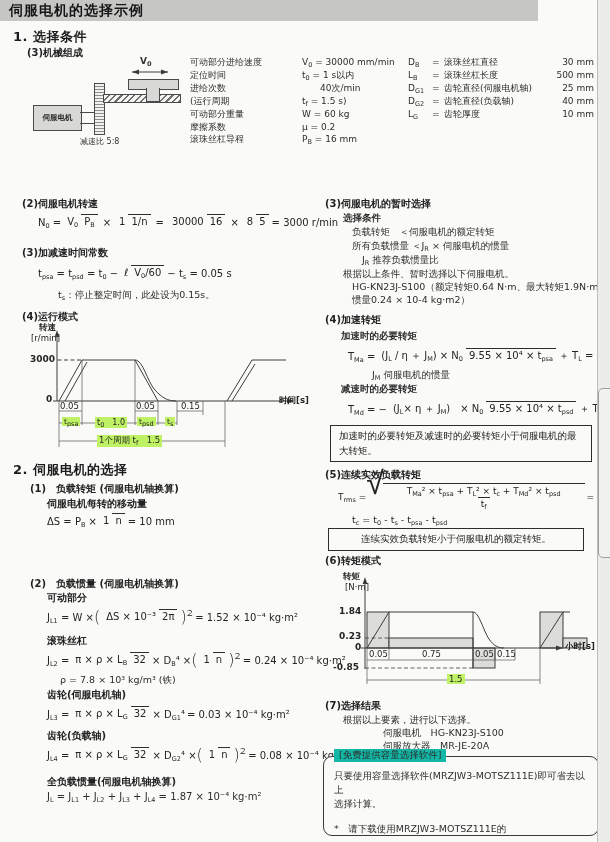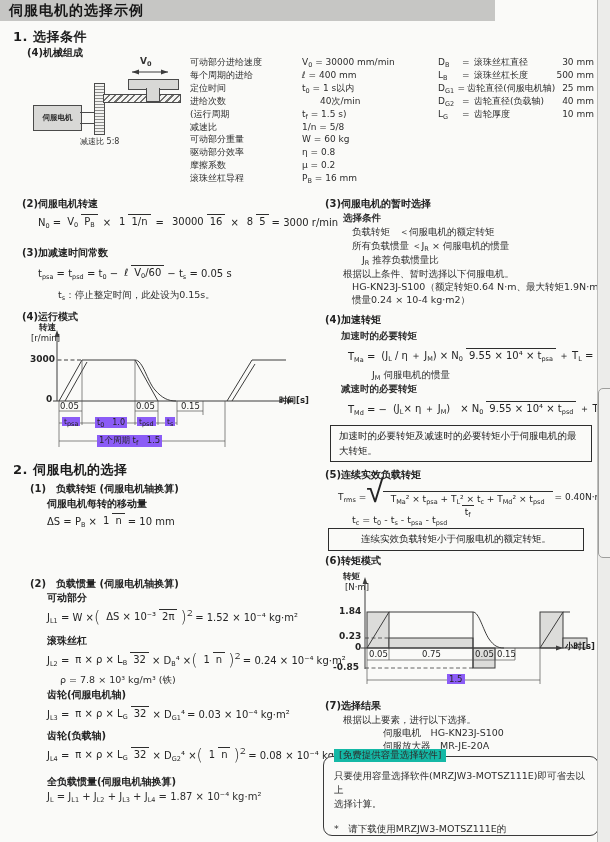--- a/index.html
+++ b/index.html
@@ -1,19 +1,19 @@
 <!DOCTYPE html>
 <html><head>
 <meta charset="utf-8">
 <style>
   html,body{margin:0;padding:0;background:#9a9a98;}
   .page{position:relative;width:610px;height:842px;background:#fafaf8;
         font-family:"DejaVu Sans","Liberation Sans",sans-serif;color:#2d2d2d;overflow:hidden;margin:0 auto;}
   .abs{position:absolute;white-space:nowrap;}
-  .titlebar{position:absolute;left:0;top:0;width:495px;height:21px;background:#c6c6c4;
+  .titlebar{position:absolute;left:0;top:0;width:538px;height:21px;background:#c6c6c4;
             display:flex;align-items:center;padding-left:9px;box-sizing:border-box;}
   .titlebar span{font-size:14px;font-weight:bold;color:#161616;letter-spacing:1px;}
   .h-main{font-size:13px;font-weight:bold;color:#1c1c1c;letter-spacing:0.5px;}
   .h-sub{font-size:10px;font-weight:bold;color:#222;}
   .txt{font-size:9.5px;color:#2d2d2d;}
   sub{font-size:6.5px;line-height:0;vertical-align:-2px;}
   .formula{position:absolute;display:flex;align-items:center;font-size:10px;white-space:nowrap;color:#242424;}
   .formula>span{display:inline-block;}
   .frac{display:inline-flex;flex-direction:column;align-items:center;margin:0 3px;line-height:1.15;}
   .frac .num{padding:0 3px 1px;}
@@ -25,57 +25,57 @@
   .radicand{border-top:1.2px solid #2d2d2d;padding:2px 5px 0;}
   .notebox{position:absolute;border:1px solid #2d2d2d;font-size:9.5px;line-height:1.55;
            padding:3px 8px;color:#222;box-sizing:border-box;background:#fafaf8;}
   .freebox{position:absolute;border:1.5px solid #3a3a3a;border-radius:9px;box-sizing:border-box;background:#fafaf8;}
   .freebox .ftitle{position:absolute;top:-8px;left:10px;background:#14b8a6;padding:0 5px;
                    font-size:9.5px;font-weight:normal;}
   .freebox .fbody{padding:12px 10px 4px;font-size:9.5px;line-height:1.45;white-space:normal;}
   .freebox .fnote{margin-top:12px;font-size:9.5px;}
   .prow{display:flex;font-size:9px;line-height:12.9px;white-space:nowrap;}
   .plabel{width:112px;}
-  .prow2{display:flex;font-size:9px;line-height:13px;white-space:nowrap;margin-left:30px;}
+  .prow2{display:flex;font-size:9px;line-height:13px;white-space:nowrap;}
   .psym{width:24px;}
   .peq{width:12px;}
   .plab2{flex:1;}
   .pv2{width:48px;text-align:right;}
   
   .diagram{position:absolute;left:20px;top:55px;width:295px;height:96px;}
   .motor{position:absolute;left:13px;top:50px;width:47px;height:24px;background:#d8d8d6;border:1px solid #4a4a4a;
          display:flex;align-items:center;justify-content:center;font-size:7.5px;font-weight:bold;}
   .shaft{position:absolute;left:60px;top:57px;width:15px;height:10px;border-top:1.5px solid #4a4a4a;border-bottom:1.5px solid #4a4a4a;}
   .rack{position:absolute;left:74px;top:28px;width:9px;height:50px;border:1px solid #4a4a4a;
         background:repeating-linear-gradient(180deg,#f2f2f0 0 2px,#8c8c8a 2px 3px);}
   .screw{position:absolute;left:83px;top:39px;width:76px;height:7px;border:1px solid #4a4a4a;
          background:repeating-linear-gradient(135deg,#f4f4f2 0 3px,#6f6f6d 3px 4.5px);}
   .tbar{position:absolute;left:108px;top:24px;width:49px;height:9px;background:#d8d8d6;border:1px solid #4a4a4a;}
   .tstem{position:absolute;left:126px;top:33px;width:12px;height:13px;background:#d8d8d6;border:1px solid #4a4a4a;border-top:none;}
   .glabel{position:absolute;font-size:8px;color:#333;}
   
   .graph{position:absolute;}
   .graph .lab{position:absolute;font-size:8.5px;color:#242424;white-space:nowrap;}
-  .graph .lab.bg{background:#8b5cf6;padding:0 2px;}
+  .graph .lab.bg{background:#bef264;padding:0 2px;}
   .graph .val{position:absolute;font-size:9px;font-weight:bold;color:#242424;}
   .rightstrip{position:absolute;right:0;top:0;width:12px;height:842px;background:#ececea;border-left:1px solid #bdbdbb;}
   .righttab{position:absolute;right:-5px;top:388px;width:15px;height:168px;border:1px solid #9e9e9c;border-radius:5px;background:#f1f1ef;}
   svg{position:absolute;left:0;top:0;overflow:visible;}
 </style>
 </head>
 <body>
 
 <div class="page">
 
   <div class="titlebar">
     <span>伺服电机的选择示例</span>
   </div>
 
   <div class="abs h-main" style="left:13px;top:28px">1. 选择条件</div>
-  <div class="abs h-sub" style="left:27px;top:46px">(4)机械组成</div>
+  <div class="abs h-sub" style="left:27px;top:46px">(3)机械组成</div>
 
   <div class="diagram">
     <div class="motor">
         <span>伺服电机</span>
       </div>
     <div class="shaft"></div>
     <div class="rack"></div>
     <div class="screw"></div>
     <div class="tbar"></div>
     <div class="tstem"></div>
@@ -88,54 +88,42 @@
     <div class="glabel" style="left:60px;top:81px">减速比 5:8</div>
   </div>
 
   <div class="abs" style="left:190px;top:56px;width:212px">
 
       <div class="prow">
         <span class="plabel">可动部分进给速度</span>
         <span class="pval">V<sub>0</sub> = 30000 mm/min</span>
       </div>
 
-      <div class="prow">
-        <span class="plabel">每个周期的进给</span>
-        <span class="pval">ℓ  = 400  mm</span>
-      </div>
 
       <div class="prow">
         <span class="plabel">定位时间</span>
         <span class="pval">t<sub>0</sub>  = 1 s以内</span>
       </div>
 
       <div class="prow">
         <span class="plabel">进给次数</span>
         <span class="pval">　　40次/min</span>
       </div>
 
       <div class="prow">
         <span class="plabel">(运行周期</span>
         <span class="pval">t<sub>f</sub>  = 1.5 s)</span>
       </div>
 
-      <div class="prow">
-        <span class="plabel">减速比</span>
-        <span class="pval">1/n = 5/8</span>
-      </div>
 
       <div class="prow">
         <span class="plabel">可动部分重量</span>
         <span class="pval">W  = 60 kg</span>
       </div>
 
-      <div class="prow">
-        <span class="plabel">驱动部分效率</span>
-        <span class="pval">η  = 0.8</span>
-      </div>
 
       <div class="prow">
         <span class="plabel">摩擦系数</span>
         <span class="pval">μ  = 0.2</span>
       </div>
 
       <div class="prow">
         <span class="plabel">滚珠丝杠导程</span>
         <span class="pval">P<sub>B</sub> = 16 mm</span>
       </div>
@@ -317,21 +305,21 @@
     <span>＋ T<sub>L</sub> = -0.85  N·m</span>
   </div>
   <div class="notebox" style="left:330px;top:425px;width:262px;white-space:normal">加速时的必要转矩及减速时的必要转矩小于伺服电机的最大转矩。</div>
 
   <div class="abs h-sub" style="left:325px;top:468px">(5)连续实效负载转矩</div>
   <div class="formula" style="left:338px;top:479px;height:36px;font-size:9px">
     <span>T<sub>rms</sub> =</span>
     <span class="sqrt">
       <span class="sqrt-sign">√</span>
       <span class="radicand">
-        <span class="frac" style="margin:0">
+        <span class="frac" style="margin:16px">
             <span class="num">T<sub>Ma</sub>² ×  t<sub>psa</sub> + T<sub>L</sub>² ×   t<sub>c</sub> + T<sub>Md</sub>² ×  t<sub>psd</sub></span>
             <span class="den">t<sub>f</sub></span>
           </span>
       </span>
     </span>
     <span class="gap">= 0.40N·m</span>
   </div>
   <div class="abs txt" style="left:352px;top:514px">t<sub>c</sub> = t<sub>0</sub> - t<sub>s</sub> - t<sub>psa</sub> - t<sub>psd</sub></div>
   <div class="notebox" style="left:328px;top:528px;width:256px;text-align:center">连续实效负载转矩小于伺服电机的额定转矩。</div>
 

